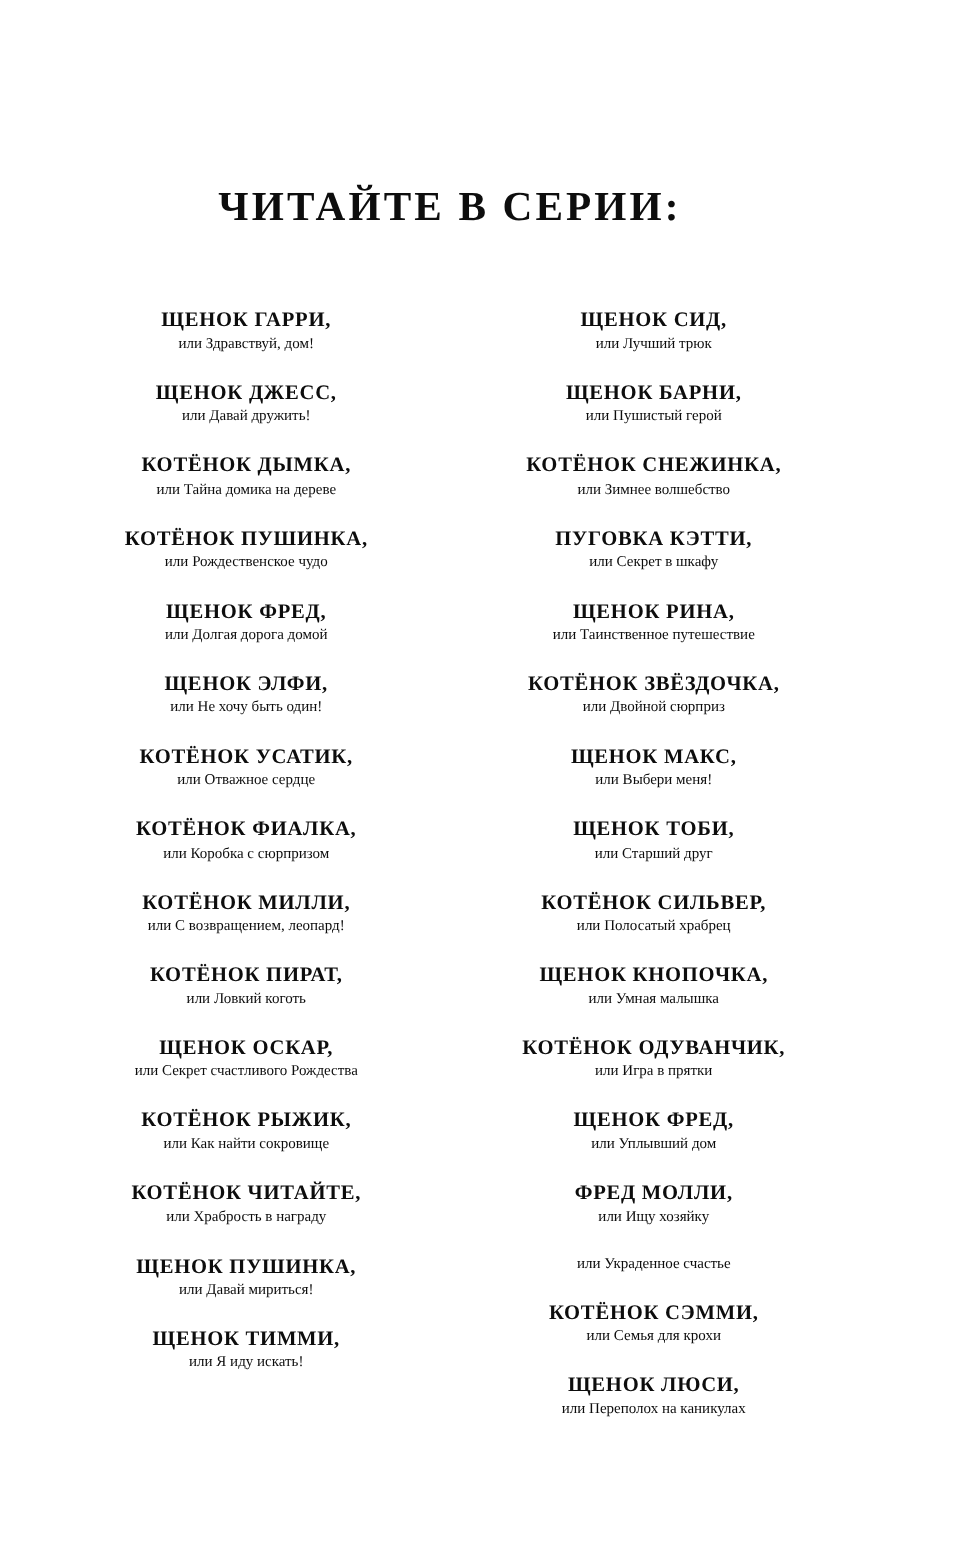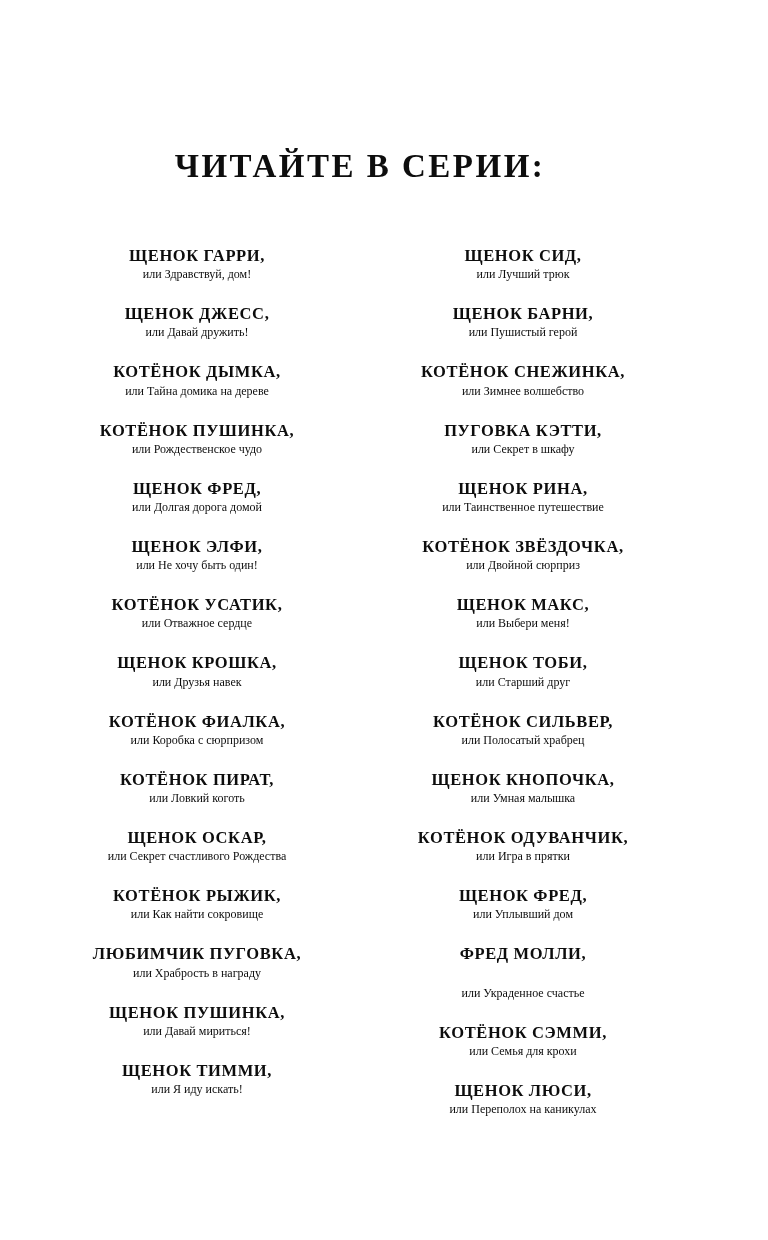--- a/index.html
+++ b/index.html
@@ -93,41 +93,41 @@
         </div>
         <div class="entry">
           <span class="entry-title">ЩЕНОК ЭЛФИ,</span>
           <span class="entry-subtitle">или Не хочу быть один!</span>
         </div>
         <div class="entry">
           <span class="entry-title">КОТЁНОК УСАТИК,</span>
           <span class="entry-subtitle">или Отважное сердце</span>
         </div>
         <div class="entry">
-          <span class="entry-title">ЩЕНОК КРОШКА,</span>
-          <span class="entry-subtitle">или Друзья навек</span>
-        </div>
-        <div class="entry">
           <span class="entry-title">КОТЁНОК ФИАЛКА,</span>
           <span class="entry-subtitle">или Коробка с сюрпризом</span>
         </div>
         <div class="entry">
+          <span class="entry-title">КОТЁНОК МИЛЛИ,</span>
+          <span class="entry-subtitle">или С возвращением, леопард!</span>
+        </div>
+        <div class="entry">
           <span class="entry-title">КОТЁНОК ПИРАТ,</span>
           <span class="entry-subtitle">или Ловкий коготь</span>
         </div>
         <div class="entry">
           <span class="entry-title">ЩЕНОК ОСКАР,</span>
           <span class="entry-subtitle">или Секрет счастливого Рождества</span>
         </div>
         <div class="entry">
           <span class="entry-title">КОТЁНОК РЫЖИК,</span>
           <span class="entry-subtitle">или Как найти сокровище</span>
         </div>
         <div class="entry">
-          <span class="entry-title">ЛЮБИМЧИК ПУГОВКА,</span>
+          <span class="entry-title">КОТЁНОК ЧИТАЙТЕ,</span>
           <span class="entry-subtitle">или Храбрость в награду</span>
         </div>
         <div class="entry">
           <span class="entry-title">ЩЕНОК ПУШИНКА,</span>
           <span class="entry-subtitle">или Давай мириться!</span>
         </div>
         <div class="entry">
           <span class="entry-title">ЩЕНОК ТИММИ,</span>
           <span class="entry-subtitle">или Я иду искать!</span>
         </div>
@@ -176,20 +176,21 @@
         <div class="entry">
           <span class="entry-title">КОТЁНОК ОДУВАНЧИК,</span>
           <span class="entry-subtitle">или Игра в прятки</span>
         </div>
         <div class="entry">
           <span class="entry-title">ЩЕНОК ФРЕД,</span>
           <span class="entry-subtitle">или Уплывший дом</span>
         </div>
         <div class="entry">
           <span class="entry-title">ФРЕД МОЛЛИ,</span>
+          <span class="entry-subtitle">или Ищу хозяйку</span>
         </div>
         <div class="entry">
           <span class="entry-subtitle">или Украденное счастье</span>
         </div>
         <div class="entry">
           <span class="entry-title">КОТЁНОК СЭММИ,</span>
           <span class="entry-subtitle">или Семья для крохи</span>
         </div>
         <div class="entry">
           <span class="entry-title">ЩЕНОК ЛЮСИ,</span>

